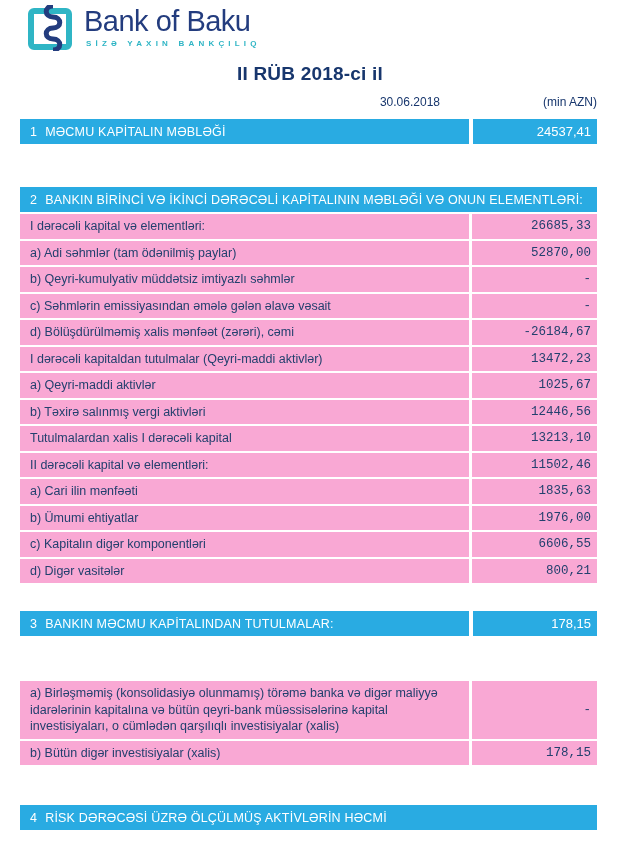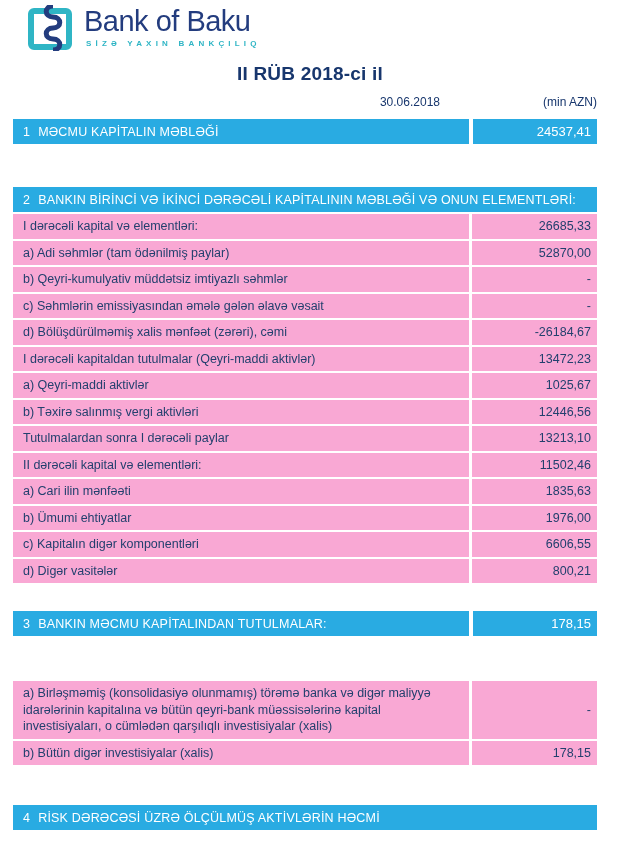--- a/index.html
+++ b/index.html
@@ -3,21 +3,21 @@
 <meta charset="utf-8">
 <title>Bank of Baku — II RÜB 2018</title>
 <style>
   * { margin:0; padding:0; box-sizing:border-box; }
   html,body { background:#ffffff; }
   body { font-family:"Liberation Sans", sans-serif; }
   .page {
     width:620px; height:852px; background:#ffffff;
     position:relative; overflow:hidden; margin:0 auto;
   }
-  .content { padding:0 23px 0 13px; }
+  .content { padding:0 23px 0 20px; }
 
   
   .brand { display:flex; align-items:flex-start; padding:5px 0 0 27px; height:52px; }
   .brand-icon { width:50px; height:46px; flex:0 0 auto; }
   .brand-textwrap { margin-left:7px; padding-top:1px; }
   .brand-name {
     font-size:29px; font-weight:normal; letter-spacing:-0.5px;
     color:#233c7e; line-height:30px;
   }
   .brand-tagline {
@@ -62,21 +62,21 @@
     border-top:2px solid #ffffff; min-height:24px;
   }
   .row-label {
     flex:1; display:flex; align-items:center;
     padding:4px 10px 4px 10px; font-size:12.5px; line-height:1.32;
     color:#23406e;
   }
   .row-value {
     width:128px; flex:0 0 auto; border-left:3px solid #ffffff;
     display:flex; align-items:center; justify-content:flex-end;
-    padding-right:6px; font-size:12.5px; color:#23406e;
+    padding-right:6px; font-size:12.5px; color:#23406e;font-family:Liberation Mono, monospace;
   }
   .rows-block { border-bottom:2px solid #ffffff; }
 </style>
 </head>
 <body>
 
 <div class="page">
 
   <div class="brand">
     <span class="brand-icon">
@@ -143,21 +143,21 @@
       </div>
       <div class="row">
         <div class="row-label">a) Qeyri-maddi aktivlər</div>
         <div class="row-value">1025,67</div>
       </div>
       <div class="row">
         <div class="row-label">b) Təxirə salınmış vergi aktivləri</div>
         <div class="row-value">12446,56</div>
       </div>
       <div class="row">
-        <div class="row-label">Tutulmalardan sonra I dərəcəli paylar</div>
+        <div class="row-label">Tutulmalardan xalis I dərəcəli kapital</div>
         <div class="row-value">13213,10</div>
       </div>
       <div class="row">
         <div class="row-label">II dərəcəli  kapital və elementləri:</div>
         <div class="row-value">11502,46</div>
       </div>
       <div class="row">
         <div class="row-label">a) Cari ilin mənfəəti</div>
         <div class="row-value">1835,63</div>
       </div>

